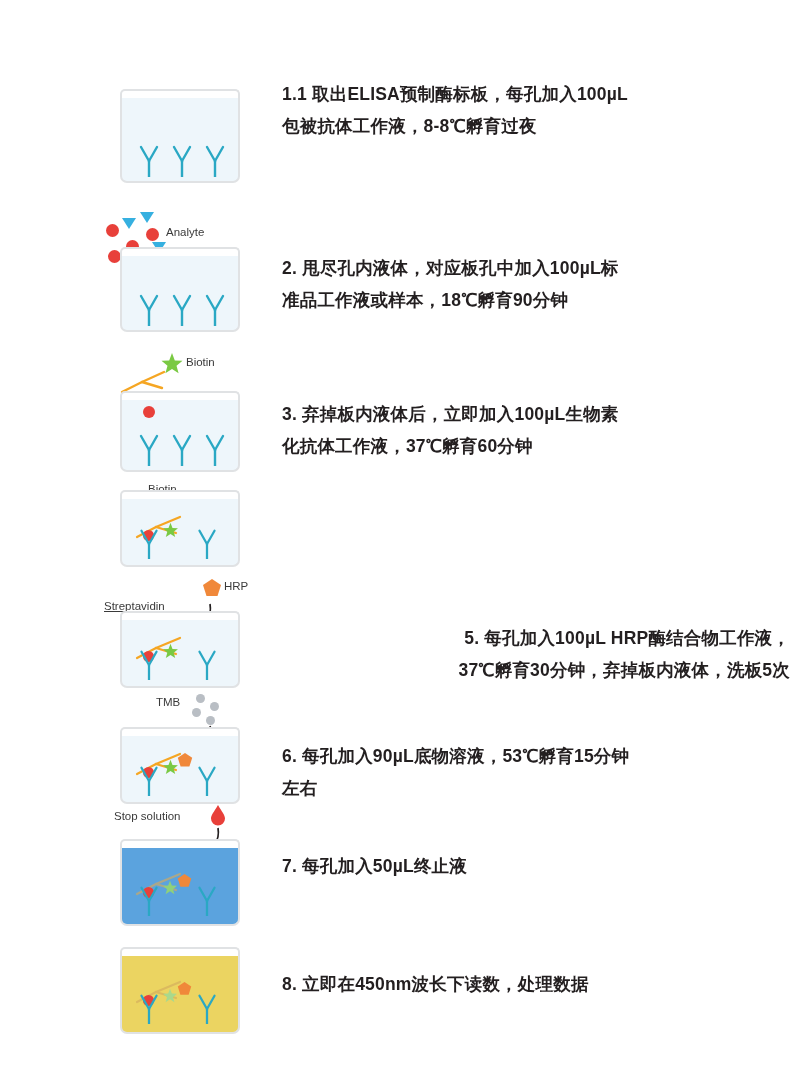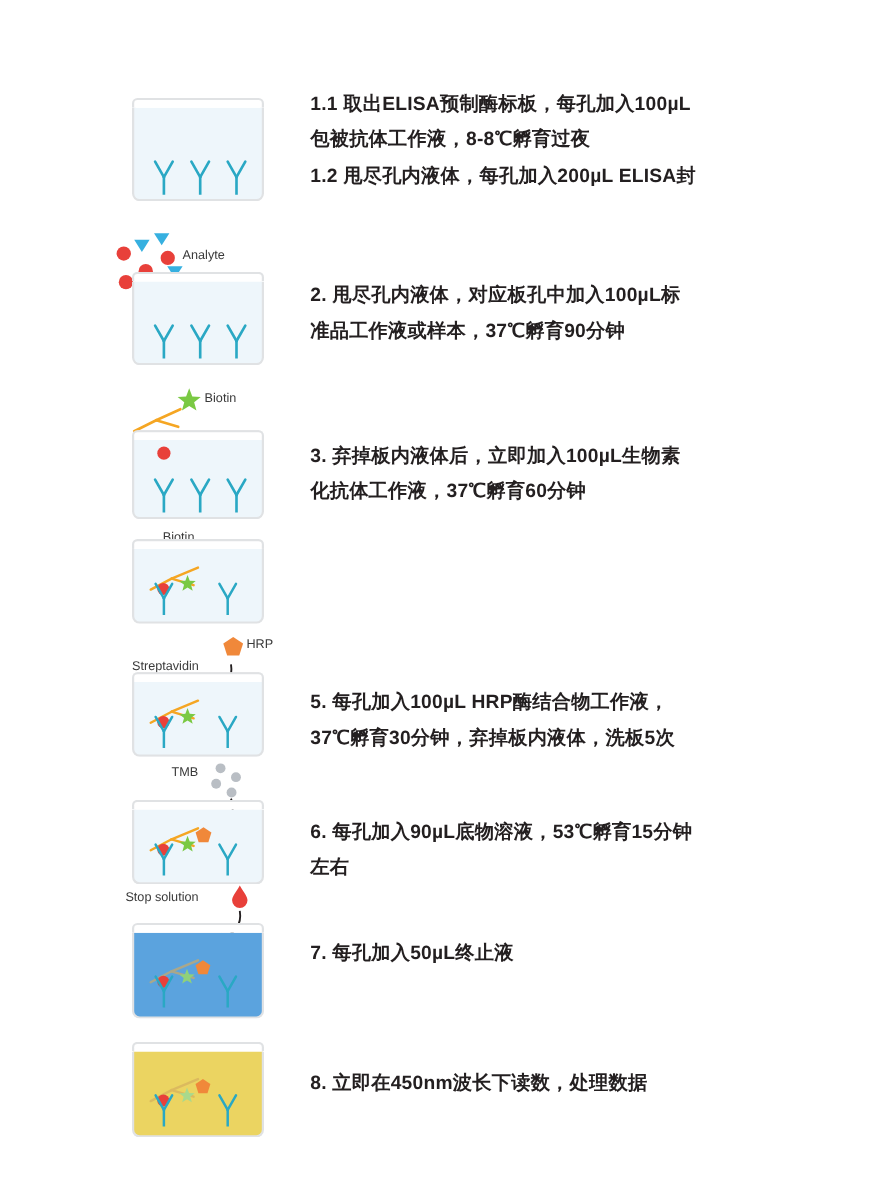--- a/index.html
+++ b/index.html
@@ -145,21 +145,20 @@
                 <path d="M13 18 L5 4"></path>
                 <path d="M13 18 L21 4"></path>
               </g>
             </svg>
         </div>
       </div>
     </div>
     <div class="text">
       <p>1.1 取出ELISA预制酶标板，每孔加入100µL</p>
       <p>包被抗体工作液，8-8℃孵育过夜</p>
-      <p>1.2 甩尽孔内液体，每孔加入200µL ELISA封</p>
     </div>
   </div>
 
   <div class="step" style="top:210px;">
     <div class="art" style="height:130px;">
 
       <div class="dot red-dot" style="left:6px;top:14px;width:13px;height:13px;"></div>
       <div class="dot red-dot" style="left:26px;top:30px;width:13px;height:13px;"></div>
       <div class="dot red-dot" style="left:8px;top:40px;width:13px;height:13px;"></div>
       <div class="dot red-dot" style="left:46px;top:18px;width:13px;height:13px;"></div>
@@ -201,21 +200,21 @@
                 <path d="M13 34 L13 18"></path>
                 <path d="M13 18 L5 4"></path>
                 <path d="M13 18 L21 4"></path>
               </g>
             </svg>
         </div>
       </div>
     </div>
     <div class="text" style="padding-top:42px;">
       <p>2. 甩尽孔内液体，对应板孔中加入100µL标</p>
-      <p>准品工作液或样本，37℃孵育90分钟</p>
+      <p>准品工作液或样本，18℃孵育90分钟</p>
     </div>
   </div>
 
   <div class="step" style="top:350px;">
     <div class="art" style="height:130px;">
 
       <div style="position:absolute;left:18px;top:14px;">
         <svg width="52" height="32" viewBox="0 0 52 32">
             <g stroke="#f5a623" stroke-width="2.4" fill="none" stroke-linecap="round">
               <path d="M4 28 L24 18"></path>
@@ -319,21 +318,21 @@
   </div>
 
   <div class="step" style="top:578px;">
     <div class="art" style="height:118px;">
       <div style="position:absolute;left:102px;top:0px;">
         <svg width="20" height="22" viewBox="0 0 20 22">
             <path d="M10 1 L19 7 L15.5 18 L4.5 18 L1 7 Z" fill="#f0883a"></path>
           </svg>
       </div>
       <div class="flab" style="left:124px;top:2px;">HRP</div>
-      <div class="flab" style="left:20px;top:22px;">Streptavidin</div>
+      <div class="flab" style="left:4px;top:22px;text-decoration:underline;">Streptavidin</div>
       <div class="arrow" style="position:absolute;left:80px;top:24px;">
         <svg width="36" height="36" viewBox="0 0 36 36">
           <path d="M30 2 C 32 14, 26 24, 12 30" stroke="#231f20" stroke-width="1.7" fill="none"></path>
           <path d="M12 30 L21 30 L15 24 Z" fill="#231f20"></path>
         </svg>
       </div>
 
       <div class="well liquid-pale" style="left:20px;top:42px;height:68px;position:absolute;">
         <div class="cap"></div>
         <div style="position:absolute;left:12px;bottom:20px;">
@@ -364,21 +363,21 @@
           <svg width="26" height="32" viewBox="0 0 26 34">
               <g stroke="#2aa8c4" stroke-width="2.4" fill="none" stroke-linecap="round">
                 <path d="M13 34 L13 18"></path>
                 <path d="M13 18 L5 4"></path>
                 <path d="M13 18 L21 4"></path>
               </g>
             </svg>
         </div>
       </div>
     </div>
-    <div class="text" style="padding-top:44px;">
+    <div class="text" style="padding-top:44px;text-align:right;">
       <p>5. 每孔加入100µL HRP酶结合物工作液，</p>
       <p>37℃孵育30分钟，弃掉板内液体，洗板5次</p>
     </div>
   </div>
 
   <div class="step" style="top:694px;">
     <div class="art" style="height:118px;">
       <div class="flab" style="left:56px;top:2px;">TMB</div>
       <div class="dot grey-dot" style="left:96px;top:0px;width:9px;height:9px;"></div>
       <div class="dot grey-dot" style="left:110px;top:8px;width:9px;height:9px;"></div>

